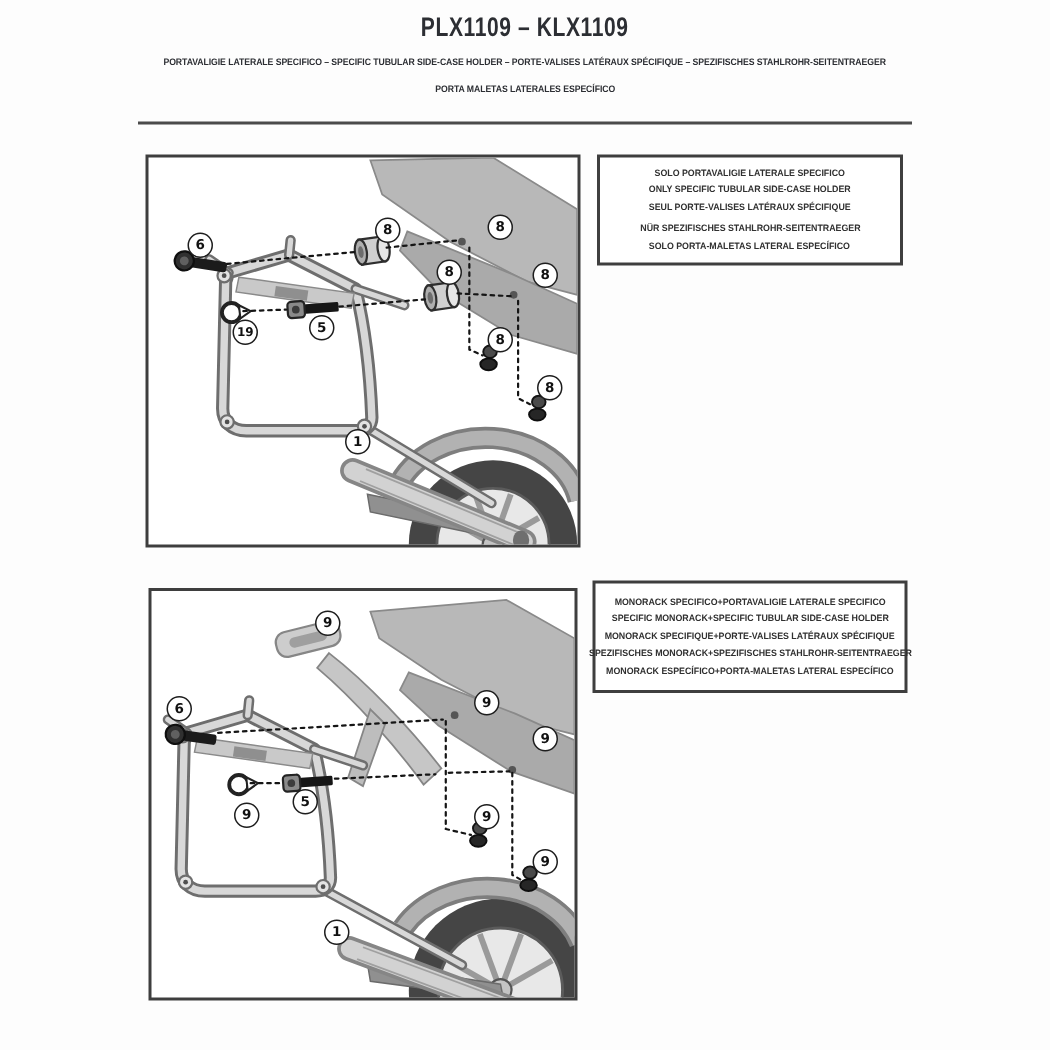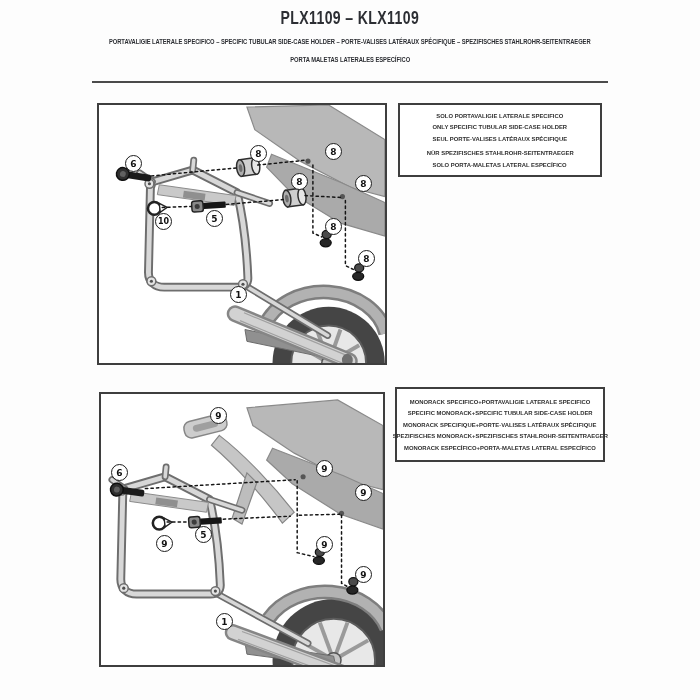--- a/index.html
+++ b/index.html
@@ -158,21 +158,21 @@
         <path class="dot" d="M217,61 L217,130 L226,134"></path>
         <path class="dot" d="M250,97 L250,163 L258,167"></path>
       </g>
     </svg>
 
     <div class="callout" style="left:26px;top:50px">6</div>
     <div class="callout" style="left:151px;top:40px">8</div>
     <div class="callout" style="left:226px;top:38px">8</div>
     <div class="callout" style="left:192px;top:68px">8</div>
     <div class="callout" style="left:256px;top:70px">8</div>
-    <div class="callout" style="left:56px;top:108px;font-size:8px">10</div>
+    <div class="callout" style="left:56px;top:108px;font-size:8px">19</div>
     <div class="callout" style="left:107px;top:105px">5</div>
     <div class="callout" style="left:226px;top:113px">8</div>
     <div class="callout" style="left:259px;top:145px">8</div>
     <div class="callout" style="left:131px;top:181px">1</div>
   </div>
 
   <div class="nbox" id="n1">
     <span class="note-line">SOLO PORTAVALIGIE LATERALE SPECIFICO</span>
     <span class="note-line">ONLY SPECIFIC TUBULAR SIDE-CASE HOLDER</span>
     <span class="note-line">SEUL PORTE-VALISES LATÉRAUX SPÉCIFIQUE</span>

